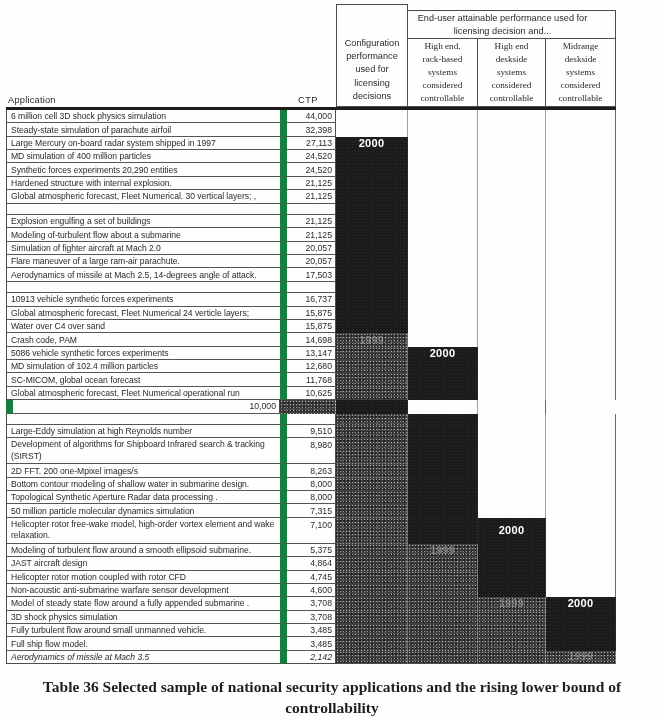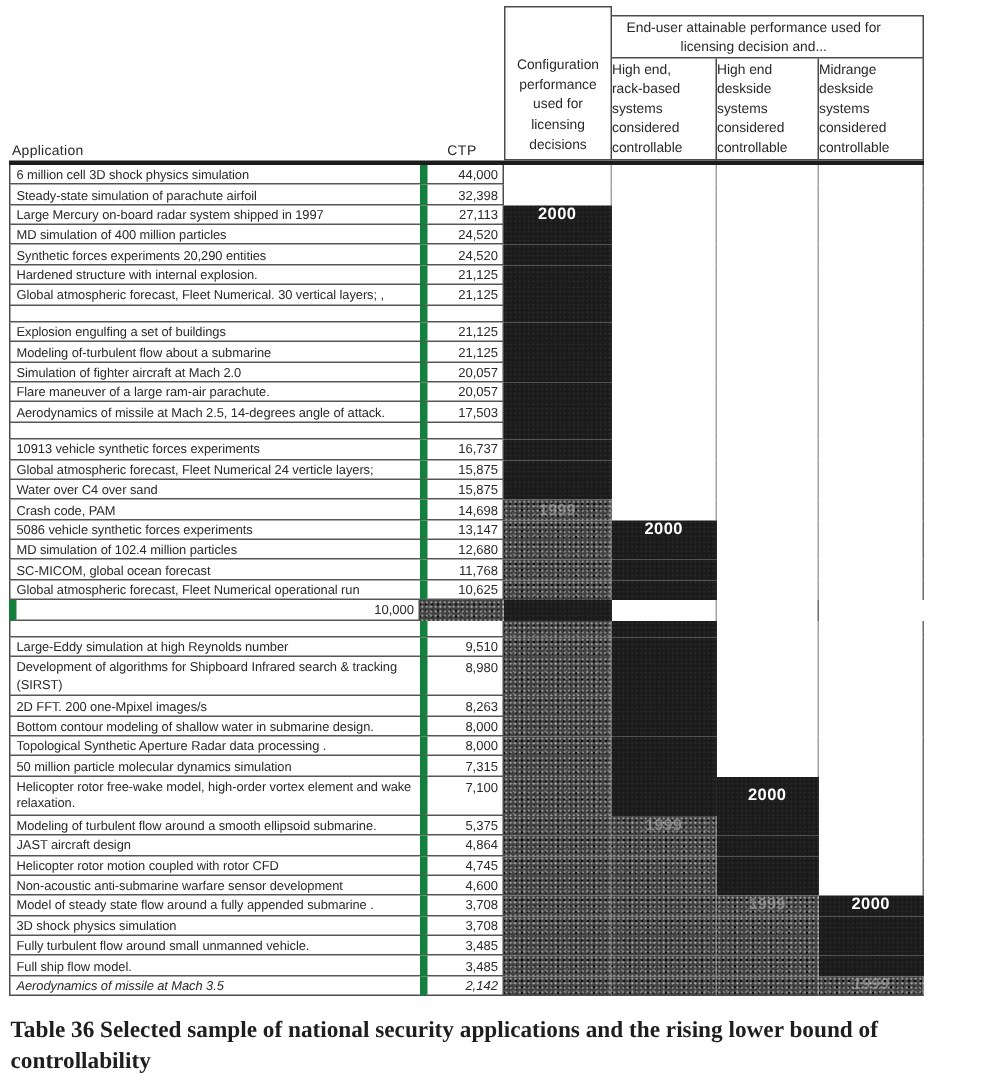--- a/index.html
+++ b/index.html
@@ -45,22 +45,22 @@
     border:1px solid #4c4c4c;border-left:none;
     text-align:center;white-space:pre-line;
     font-size:9.2px;line-height:12.6px;
     padding:1px 18px 1px 0;
   }
   .h-sub{display:flex;flex:1;}
   .h-subcell{
     border-right:1px solid #4c4c4c;border-bottom:1px solid #4c4c4c;
     box-sizing:border-box;
     display:flex;flex-direction:column;justify-content:center;
-    text-align:left;white-space:pre-line;
-    font-size:9.2px;line-height:13.2px;
+    text-align:center;white-space:pre-line;
+    font-size:9.2px;line-height:13.2px;font-family:Liberation Serif, serif;
   }
   .h-subcell.w1{width:70px;}
   .h-subcell.w2{width:68px;}
   .h-subcell.w3{width:70px;}
   .thick-rule{height:3px;background:#1c1c1c;width:610px;}
 
   
   .tbody{width:562px;}
   .trow{
     display:grid;
@@ -76,21 +76,21 @@
     font-size:8.6px;letter-spacing:-0.05px;
     line-height:12px;
     padding:0 1px 0 4px;
     white-space:nowrap;overflow:hidden;
     display:flex;align-items:center;
   }
   .trow.tall .cell.app{
     white-space:normal;line-height:11.5px;align-items:flex-start;padding-top:1px;
   }
   .cell.ctp{
-    border-left:5px solid #15803d;
+    border-left:7px solid #15803d;
     border-right:1px solid #4c4c4c;
     border-bottom:1px solid #565656;
     font-size:8.7px;
     text-align:right;
     padding:0 3px 0 0;
     display:flex;align-items:center;justify-content:flex-end;
   }
   .trow.tall .cell.ctp{align-items:flex-start;padding-top:2px;}
   .cell.bar{
     border-right:1px solid #a2a2a2;
@@ -124,21 +124,21 @@
   }
   .bar-label.faint{
     color:var(--label-faint,#b9b9b9);
     opacity:.55;
     font-size:10.5px;
   }
 
   
   .caption{
     position:absolute;left:0;top:676px;width:664px;
-    text-align:left;
+    text-align:center;
     font-family:"Liberation Serif","DejaVu Serif",serif;
     font-weight:bold;
     font-size:15.5px;line-height:21px;
     color:#1e1e1e;
   }
   .caption-inner{max-width:650px;margin:0 auto;}
 </style>
 </head>
 <body>
 

